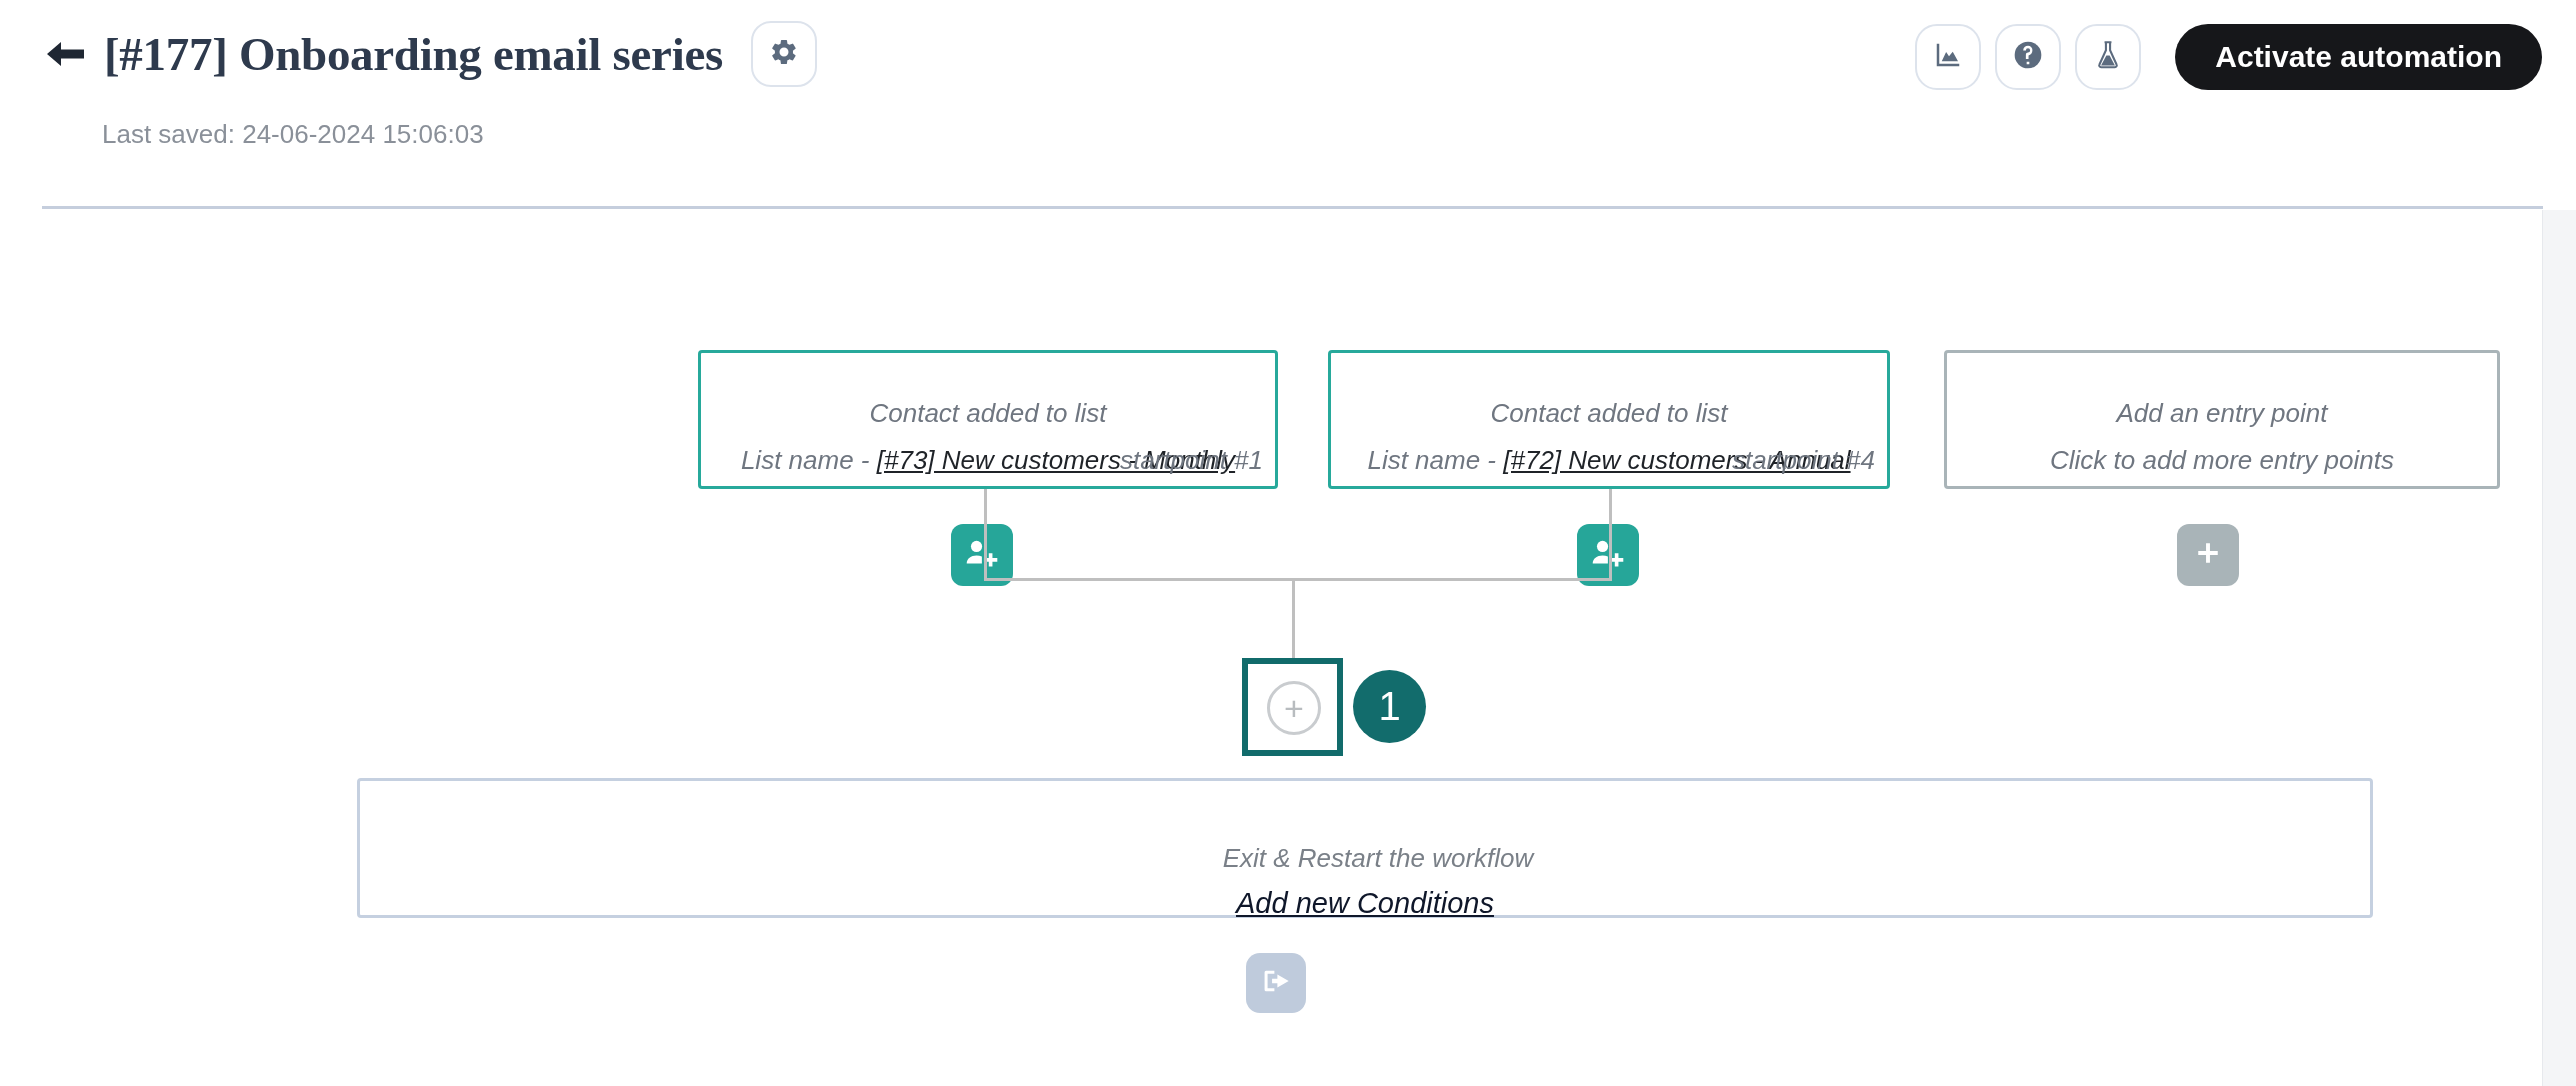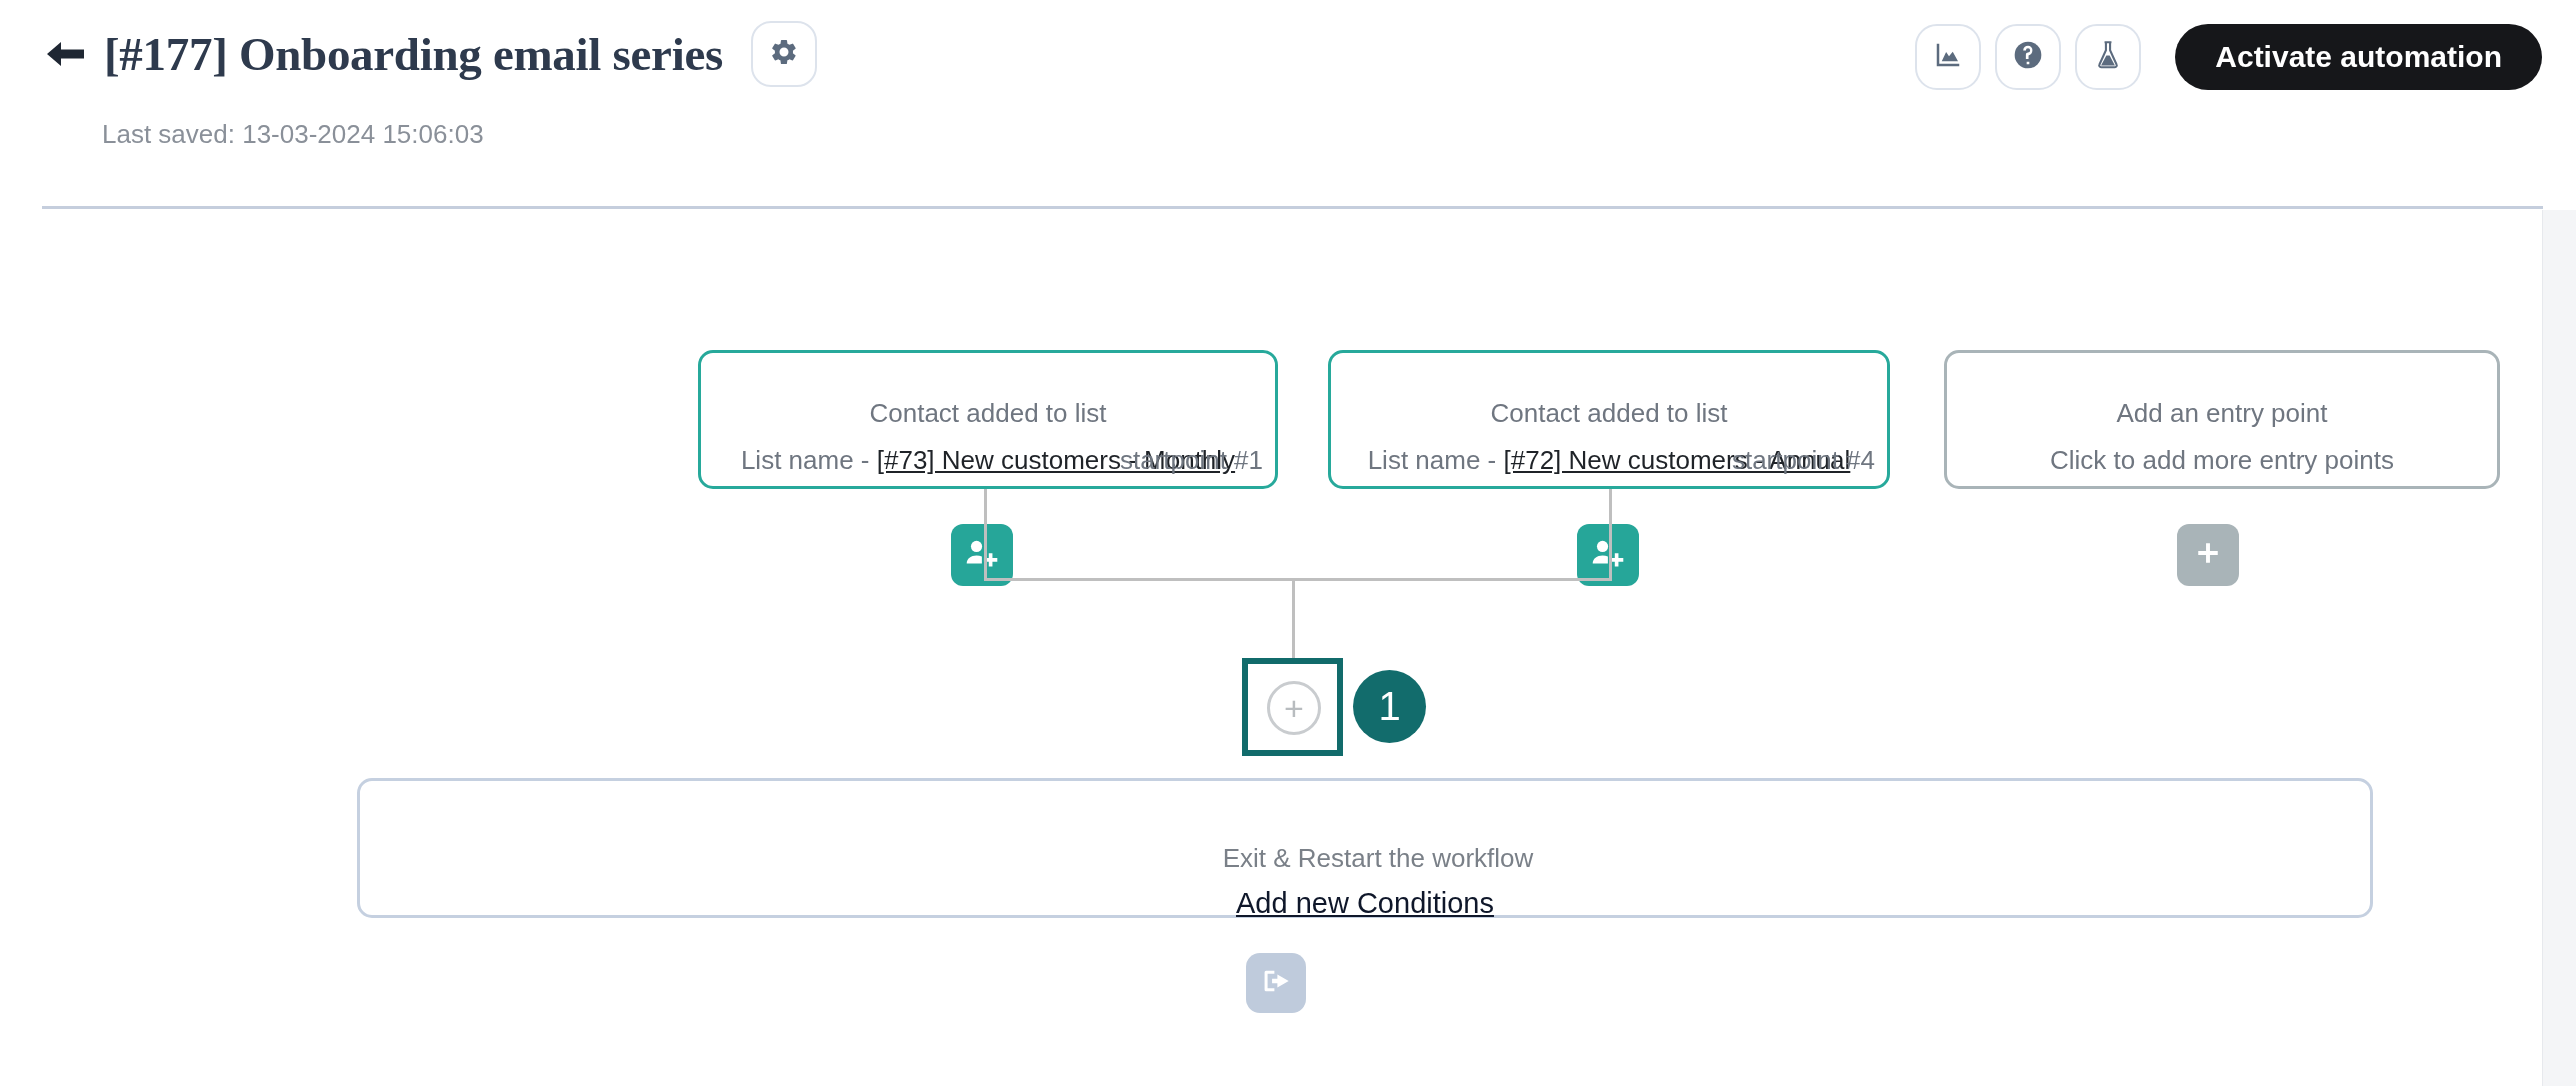--- a/index.html
+++ b/index.html
@@ -119,21 +119,22 @@
     background: #f4f5f7;
     border-left: 1px solid #e7e9ed;
     cursor: pointer;
   }
 
   
   .node-card {
     position: absolute;
     box-sizing: border-box;
     background: #fff;
-    border-radius: 15px;
+    border-radius: 4px;
+    font-style: italic;
   }
   .node-card.teal { border: 3px solid #27a99b; }
   .node-card.gray { border: 3px solid #a9b4b8; }
   .node-card.steel { border: 3px solid #c5d0e0; }
 
   .node-badge-icon {
     position: absolute;
     width: 62px; height: 62px;
     border-radius: 12px;
     display: flex; align-items: center; justify-content: center;
@@ -244,21 +245,21 @@
     <div id="page-title">[#177] Onboarding email series</div>
     <div id="gear-button">
       <span>
         <svg width="30" height="30" viewBox="0 0 24 24" aria-hidden="true">
           <path fill="#5c6b7e" d="M19.14 12.94a7.07 7.07 0 0 0 .06-.94 7.07 7.07 0 0 0-.06-.94l2.03-1.58a.5.5 0 0 0 .12-.64l-1.92-3.32a.5.5 0 0 0-.6-.22l-2.39.96a7.3 7.3 0 0 0-1.62-.94l-.36-2.54a.5.5 0 0 0-.5-.42h-3.84a.5.5 0 0 0-.5.42l-.36 2.54c-.58.24-1.12.56-1.62.94l-2.39-.96a.5.5 0 0 0-.6.22L2.61 8.84a.5.5 0 0 0 .12.64l2.03 1.58c-.04.3-.06.62-.06.94s.2.64.06.94L2.73 14.52a.5.5 0 0 0-.12.64l1.92 3.32c.13.22.39.31.6.22l2.39-.96c.5.38 1.04.7 1.62.94l.36 2.54a.5.5 0 0 0 .5.42h3.84a.5.5 0 0 0 .5-.42l.36-2.54c.58-.24 1.12-.56 1.62-.94l2.39.96c.22.09.47 0 .6-.22l1.92-3.32a.5.5 0 0 0-.12-.64l-2.03-1.58ZM12 15.6A3.6 3.6 0 1 1 15.6 12 3.6 3.6 0 0 1 12 15.6Z"></path>
         </svg>
       </span>
     </div>
   </div>
 
-  <div id="last-saved">Last saved: 13-03-2024 15:06:03</div>
+  <div id="last-saved">Last saved: 24-06-2024 15:06:03</div>
 
   <div id="header-actions">
 
     <div class="icon-btn">
       <span>
         <svg width="30" height="30" viewBox="0 0 24 24" aria-hidden="true">
           <path fill="#5c6b7e" d="M3 3h2v16h16v2H3V3Z"></path>
           <path fill="#5c6b7e" d="M7 17h13l-4.2-7.6-3 3.6-2.3-3.4L7 17Z"></path>
         </svg>
       </span>

